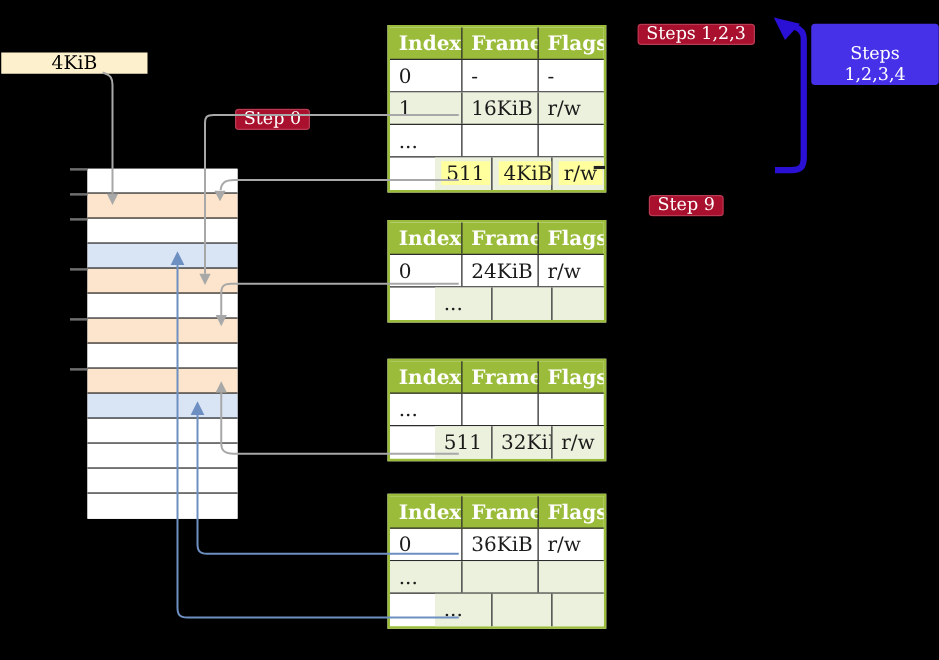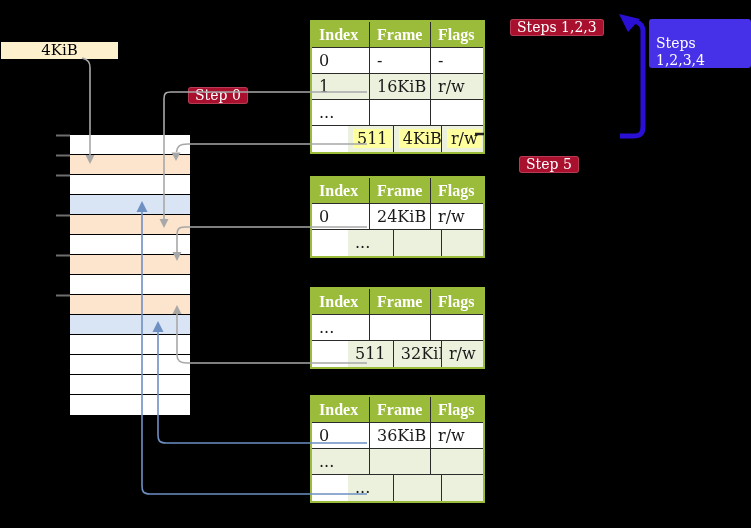--- a/index.html
+++ b/index.html
@@ -34,25 +34,25 @@
   .ptable .tr:last-child{border-bottom:none;margin-left:36px;}
   .ptable .tr.shaded{background:var(--table-row-shaded);}
   .ptable .td,.ptable .th{
     box-sizing:border-box;border-right:1px solid #2b2b2b;
     padding:1px 0 0 7px;font-size:16px;line-height:24px;color:#1a1a1a;
     overflow:hidden;white-space:nowrap;
   }
   .ptable .td:last-child,.ptable .th:last-child{border-right:none;}
   .ptable .c0{width:58px;} .ptable .c1{width:61px;} .ptable .c2{width:52px;}
   .ptable .tr.head{background:var(--table-header-bg);border-bottom:1px solid #2b2b2b;}
-  .ptable .th{color:#fff;font-weight:bold;font-family:Liberation Serif, serif;}
+  .ptable .th{color:#fff;font-weight:bold;}
   .t1{top:20px;} .t2{top:176px;} .t3{top:287px;} .t4{top:395px;}
   .hl{background:var(--highlight);padding:0 4px;margin-left:-2px;}
   
-  .lbl{position:absolute;height:17px;line-height:17px;font-size:14px;}
+  .lbl{position:absolute;height:17px;line-height:17px;font-size:14px;text-align:center;}
   .lbl-cream{left:1px;top:42px;width:117px;text-align:center;background:var(--label-cream-bg);color:#000;font-size:15px;}
   .lbl-red{background:var(--label-red-bg);color:#fff;padding:0 7px;border-radius:3px;box-shadow:inset 0 0 0 1px rgba(255,255,255,.18);}
   .lbl-blue{background:var(--label-blue-bg);color:#fff;padding:16px 7px;border-radius:3px;}
   .pos-step0{left:188px;top:58px;margin-top:29px;}
   .pos-steps123{left:510px;top:19px;}
   .pos-steps1234{left:649px;top:19px;}
   .pos-step4{left:519px;top:156px;}
   
   svg.overlay{position:absolute;left:0;top:0;pointer-events:none;}
   .c-grey{stroke:var(--arrow-grey);fill:none;stroke-width:1.6px;}
@@ -165,21 +165,21 @@
       <div class="td c0">...</div>
       <div class="td c1"></div>
       <div class="td c2"></div>
     </div>
   </div>
 
 <div class="lbl lbl-cream">4KiB</div>
 <div class="lbl lbl-red pos-step0">Step 0</div>
 <div class="lbl lbl-red pos-steps123">Steps 1,2,3</div>
 <div class="lbl lbl-blue pos-steps1234">Steps 1,2,3,4</div>
-<div class="lbl lbl-red pos-step4">Step 5</div>
+<div class="lbl lbl-red pos-step4">Step 9</div>
 
 <svg class="overlay" width="751" height="528" viewBox="0 0 751 528">
 
   <g>
     <line class="tick" x1="56" y1="135.5" x2="70" y2="135.5"></line>
     <line class="tick" x1="56" y1="155.5" x2="70" y2="155.5"></line>
     <line class="tick" x1="56" y1="175.5" x2="70" y2="175.5"></line>
     <line class="tick" x1="56" y1="215.5" x2="70" y2="215.5"></line>
     <line class="tick" x1="56" y1="255.5" x2="70" y2="255.5"></line>
     <line class="tick" x1="56" y1="295.5" x2="70" y2="295.5"></line>

